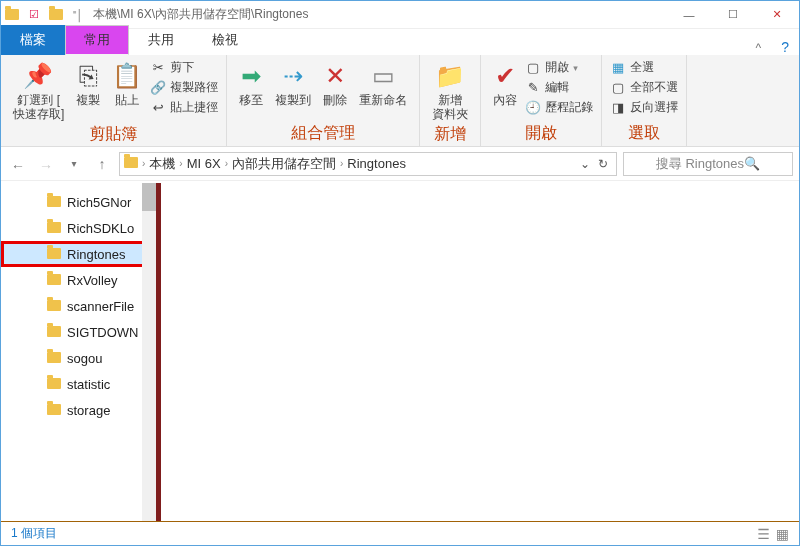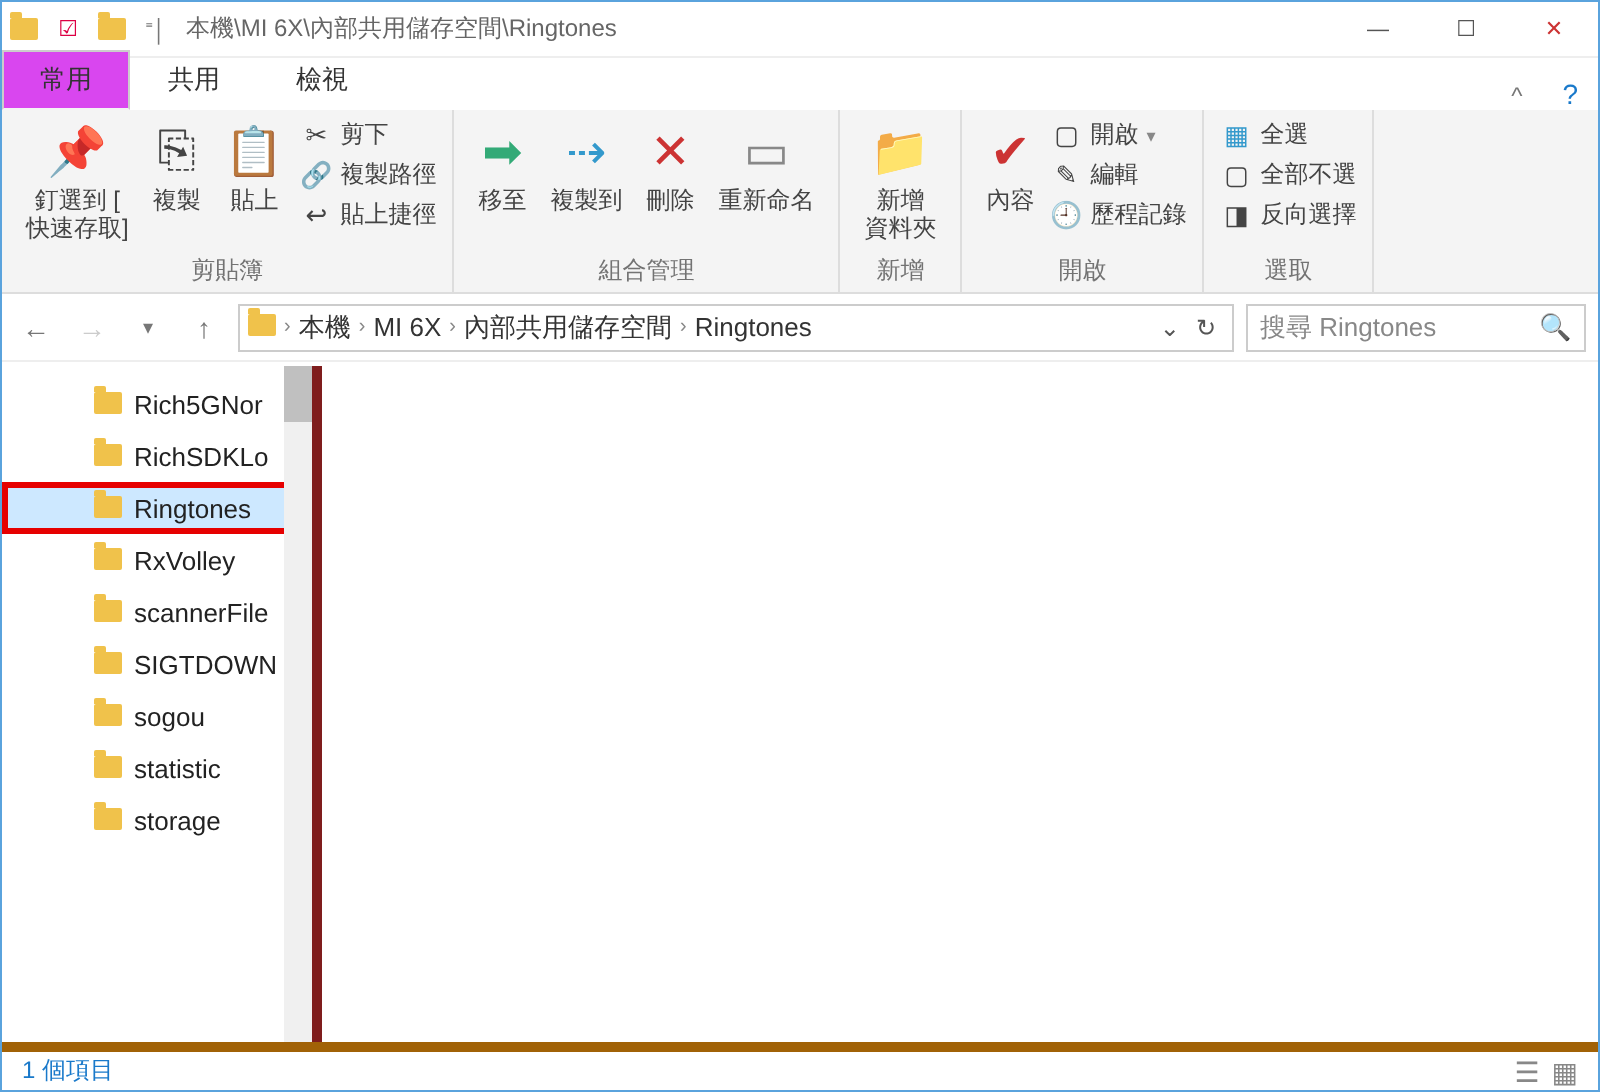--- a/index.html
+++ b/index.html
@@ -10,46 +10,46 @@
 .win-controls { display:flex; height:100%; }
 .win-btn { width:44px; display:flex; align-items:center; justify-content:center; color:#555; font-size:11px; }
 .win-btn.close { color:#c33; }
 .tabs { height:26px; display:flex; align-items:flex-end; background:#fff; }
 .tab { padding:5px 18px; font-size:13px; color:#333; border:1px solid transparent; }
 .tab.file { background:#1979ca; color:#fff; }
 .tab.active { border:1px solid #ccc; border-bottom:1px solid #f4f4f4; background:#d946ef; }
 .ribbon { height:92px; background:#f4f4f4; border-bottom:1px solid #ddd; display:flex; }
 .group { border-right:1px solid #ddd; padding:2px 8px 0; display:flex; flex-direction:column; }
 .group-body { flex:1; display:flex; align-items:flex-start; gap:4px; }
-.group-label { text-align:center; font-size:12px; color:#737373; padding-bottom:2px; }
+.group-label { text-align:center; font-size:16px; color:#c2410c; padding-bottom:2px; }
 .big-btn { display:flex; flex-direction:column; align-items:center; padding:2px 4px; font-size:12px; color:#444; }
 .big-btn .ico { font-size:24px; height:34px; display:flex; align-items:center; }
 .big-btn .lbl { text-align:center; line-height:1.2; font-size:12px; }
 .mini-list { display:flex; flex-direction:column; gap:3px; padding-top:2px;}
 .mini-item { display:flex; align-items:center; gap:4px; font-size:12px; color:#444; }
 .mini-item .mico { width:16px; text-align:center; font-size:13px; }
 .nav { height:34px; border-bottom:1px solid #eee; display:flex; align-items:center; padding:0 6px; gap:6px; }
 .nav .arrow { width:22px; text-align:center; color:#777; font-size:14px; }
 .nav .arrow.disabled { color:#ccc; }
 .addr { flex:1; display:flex; align-items:center; border:1px solid #ccc; height:24px; padding:0 4px; font-size:13px; min-width:0; }
 .addr .crumb { color:#333; }
 .addr .sep { color:#888; margin:0 4px; font-size:10px; }
 .addr-spacer { flex:1; }
 .addr-right { display:flex; gap:8px; color:#555; font-size:12px; padding:0 4px; }
-.search { width:170px; border:1px solid #ccc; height:24px; display:flex; align-items:center; padding:0 6px; color:#888; font-size:13px; justify-content:space-between; }
+.search { width:170px; border:1px solid #ccc; height:24px; display:flex; align-items:center; padding:0 6px; color:#888; font-size:13px; justify-content:center; }
 .content { position:absolute; top:182px; bottom:24px; left:0; right:0; display:flex; }
 .tree { width:160px; border-right:5px solid #7f1d1d; overflow:hidden; padding-top:6px; position:relative; }
 .tree-scroll { position:absolute; right:0; top:0; bottom:0; width:14px; background:#f0f0f0; }
 .tree-thumb { position:absolute; right:0; top:0; width:14px; height:28px; background:#c0c0c0; }
 .tree-item { display:flex; align-items:center; height:26px; padding-left:46px; font-size:13px; color:#222; gap:6px; white-space:nowrap; overflow:hidden; }
 .tree-item .fi { color:#f0c24b; font-size:14px; }
 .tree-item.selected { background:#cde8ff; }
 .tree-item.highlighted { outline:3px solid #e60000; outline-offset:-3px; }
 .main-pane { flex:1; }
-.status { position:absolute; bottom:0; left:0; right:0; height:24px; border-top:5px solid #a16207; display:flex; align-items:center; padding:0 10px; font-size:12px; color:#1979ca; }
+.status { position:absolute; bottom:0; left:0; right:0; height:24px; border-top:1px solid #a16207; display:flex; align-items:center; padding:0 10px; font-size:12px; color:#1979ca; }
 .status-icons { margin-left:auto; display:flex; gap:6px; color:#888; font-size:14px; }
 .folder-ico { width:14px; height:11px; background:#f0c24b; border-radius:1px; position:relative; display:inline-block; }
 .folder-ico:before { content:""; position:absolute; top:-3px; left:0; width:6px; height:3px; background:#f0c24b; border-radius:1px 1px 0 0;}
 </style>
 </head>
 <body>
 
 <div class="titlebar">
   <div class="t-icon">
       <span class="folder-ico"></span>
@@ -61,20 +61,21 @@
   <div class="t-icon" style="color:#777;">⁼│</div>
   <div class="title-text">本機\MI 6X\內部共用儲存空間\Ringtones</div>
   <div class="win-controls">
     <div class="win-btn">—</div>
     <div class="win-btn">☐</div>
     <div class="win-btn close">✕</div>
   </div>
 </div>
 
 <div class="tabs">
+  <div class="tab file">檔案</div>
   <div class="tab active">常用</div>
   <div class="tab">共用</div>
   <div class="tab">檢視</div>
   <div style="flex:1"></div>
   <div style="padding:0 10px;color:#777;font-size:12px">^</div>
   <div style="padding:0 10px;color:#1979ca;font-size:14px">?</div>
 </div>
 
 <div class="ribbon">
   <div class="group">

